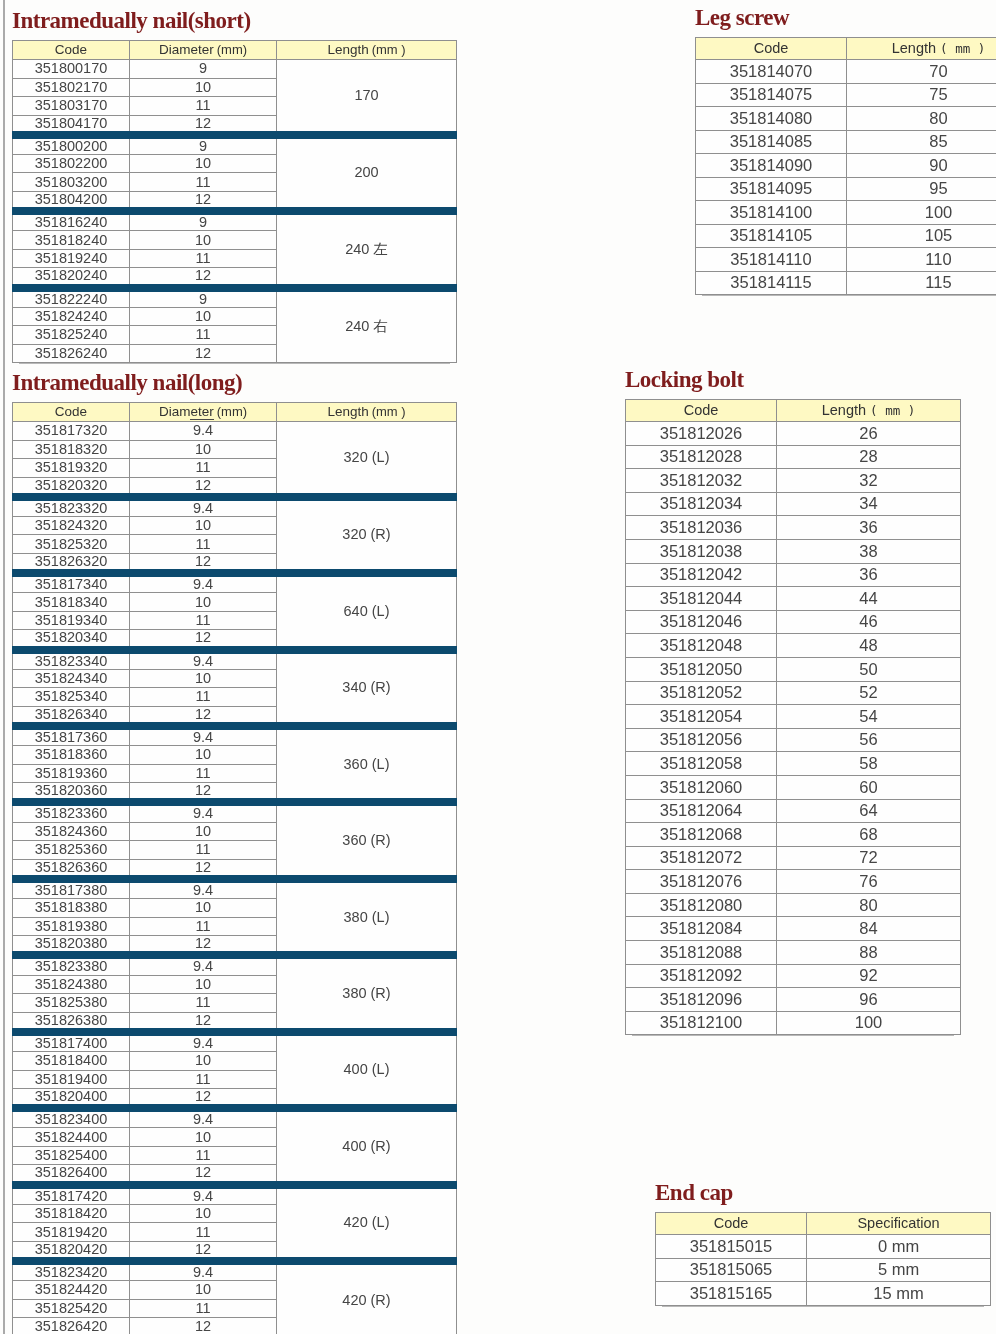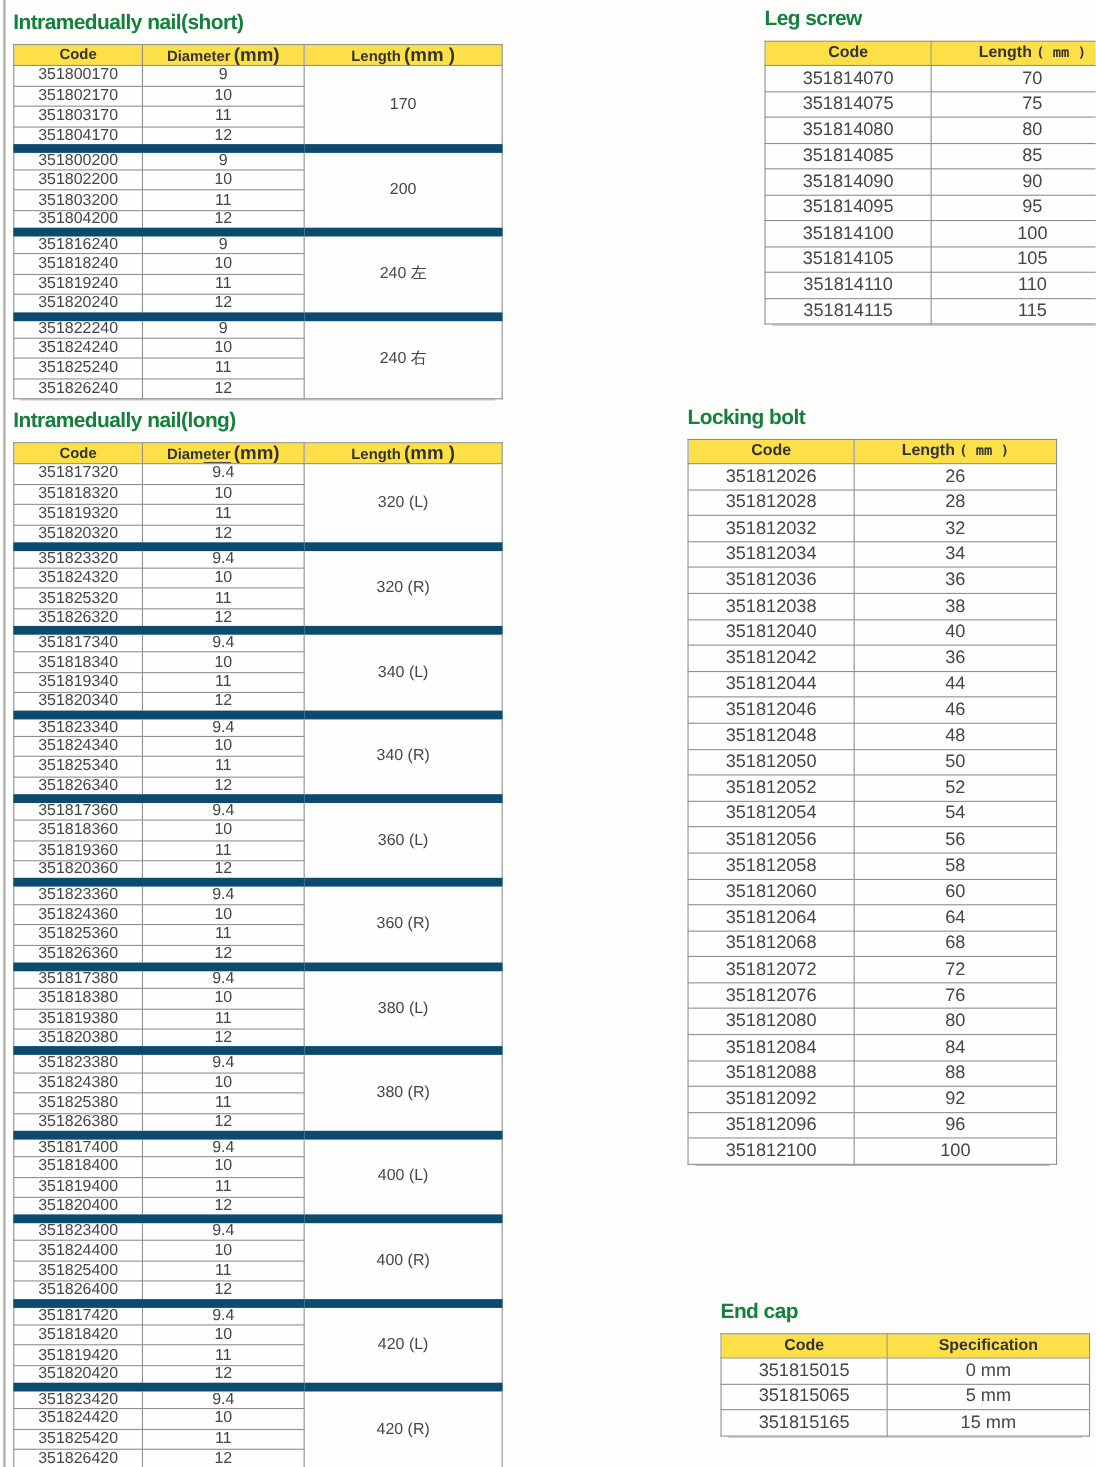--- a/index.html
+++ b/index.html
@@ -10,43 +10,44 @@
     font-family:"Liberation Sans", sans-serif;
     color:#3d3d3d;
     overflow:hidden;
   }
   .scan-edge {
     position:absolute; left:3px; top:0; width:2px; height:100%;
     background:#aaaaaa;
   }
   .section { position:absolute; }
   h2.title {
-    font-size:19px; font-weight:bold; color:#15803d;
+    font-size:23px; font-weight:bold; color:#7f1d1d;
     letter-spacing:-0.5px; line-height:26px; margin-bottom:6px;
     white-space:nowrap;
+    font-family:Liberation Serif, serif;
   }
   table.tbl {
     border-collapse:collapse; table-layout:fixed; background:#fefefe;
     border:1.5px solid #6d6d6d;
   }
   .ghost { box-shadow:0 8px 0 -7px #b8b8b8; }
   th, td {
     border:1px solid #8f8f8f; text-align:center; vertical-align:middle;
     padding:0; overflow:hidden; white-space:nowrap; line-height:1.05;
   }
-  thead th { background:#fde047; font-weight:bold; color:#333333; }
+  thead th { background:#fef9c3; font-weight:normal; color:#333333; }
   td { color:#454545; }
 
   
   .t-left { width:444px; }
   .t-left thead tr { height:19px; }
   .t-left tbody tr { height:18.5px; }
   .t-left th { font-size:13.5px; }
   .t-left td { font-size:14.5px; }
-  .t-left .h-unit { font-size:17px; margin-left:3px; }
+  .t-left .h-unit { font-size:13px; margin-left:3px; }
 
   
   .t-right { width:335px; }
   .t-right thead tr { height:22px; }
   .t-right tbody tr { height:23.5px; }
   .t-right th { font-size:14.5px; }
   .t-right td { font-size:16.5px; }
   .t-right .h-unit {
     font-size:12.5px; margin-left:4px;
     font-family:"DejaVu Sans Mono", monospace;
@@ -195,21 +196,21 @@
           <td>351825320</td>
           <td>11</td>
         </tr>
         <tr>
           <td>351826320</td>
           <td>12</td>
         </tr>
         <tr class="group-start">
           <td>351817340</td>
           <td>9.4</td>
-          <td rowspan="4">340 (L)</td>
+          <td rowspan="4">640 (L)</td>
         </tr>
         <tr>
           <td>351818340</td>
           <td>10</td>
         </tr>
         <tr>
           <td>351819340</td>
           <td>11</td>
         </tr>
         <tr>
@@ -463,24 +464,20 @@
         </tr>
         <tr>
           <td>351812036</td>
           <td>36</td>
         </tr>
         <tr>
           <td>351812038</td>
           <td>38</td>
         </tr>
         <tr>
-          <td>351812040</td>
-          <td>40</td>
-        </tr>
-        <tr>
           <td>351812042</td>
           <td>36</td>
         </tr>
         <tr>
           <td>351812044</td>
           <td>44</td>
         </tr>
         <tr>
           <td>351812046</td>
           <td>46</td>

